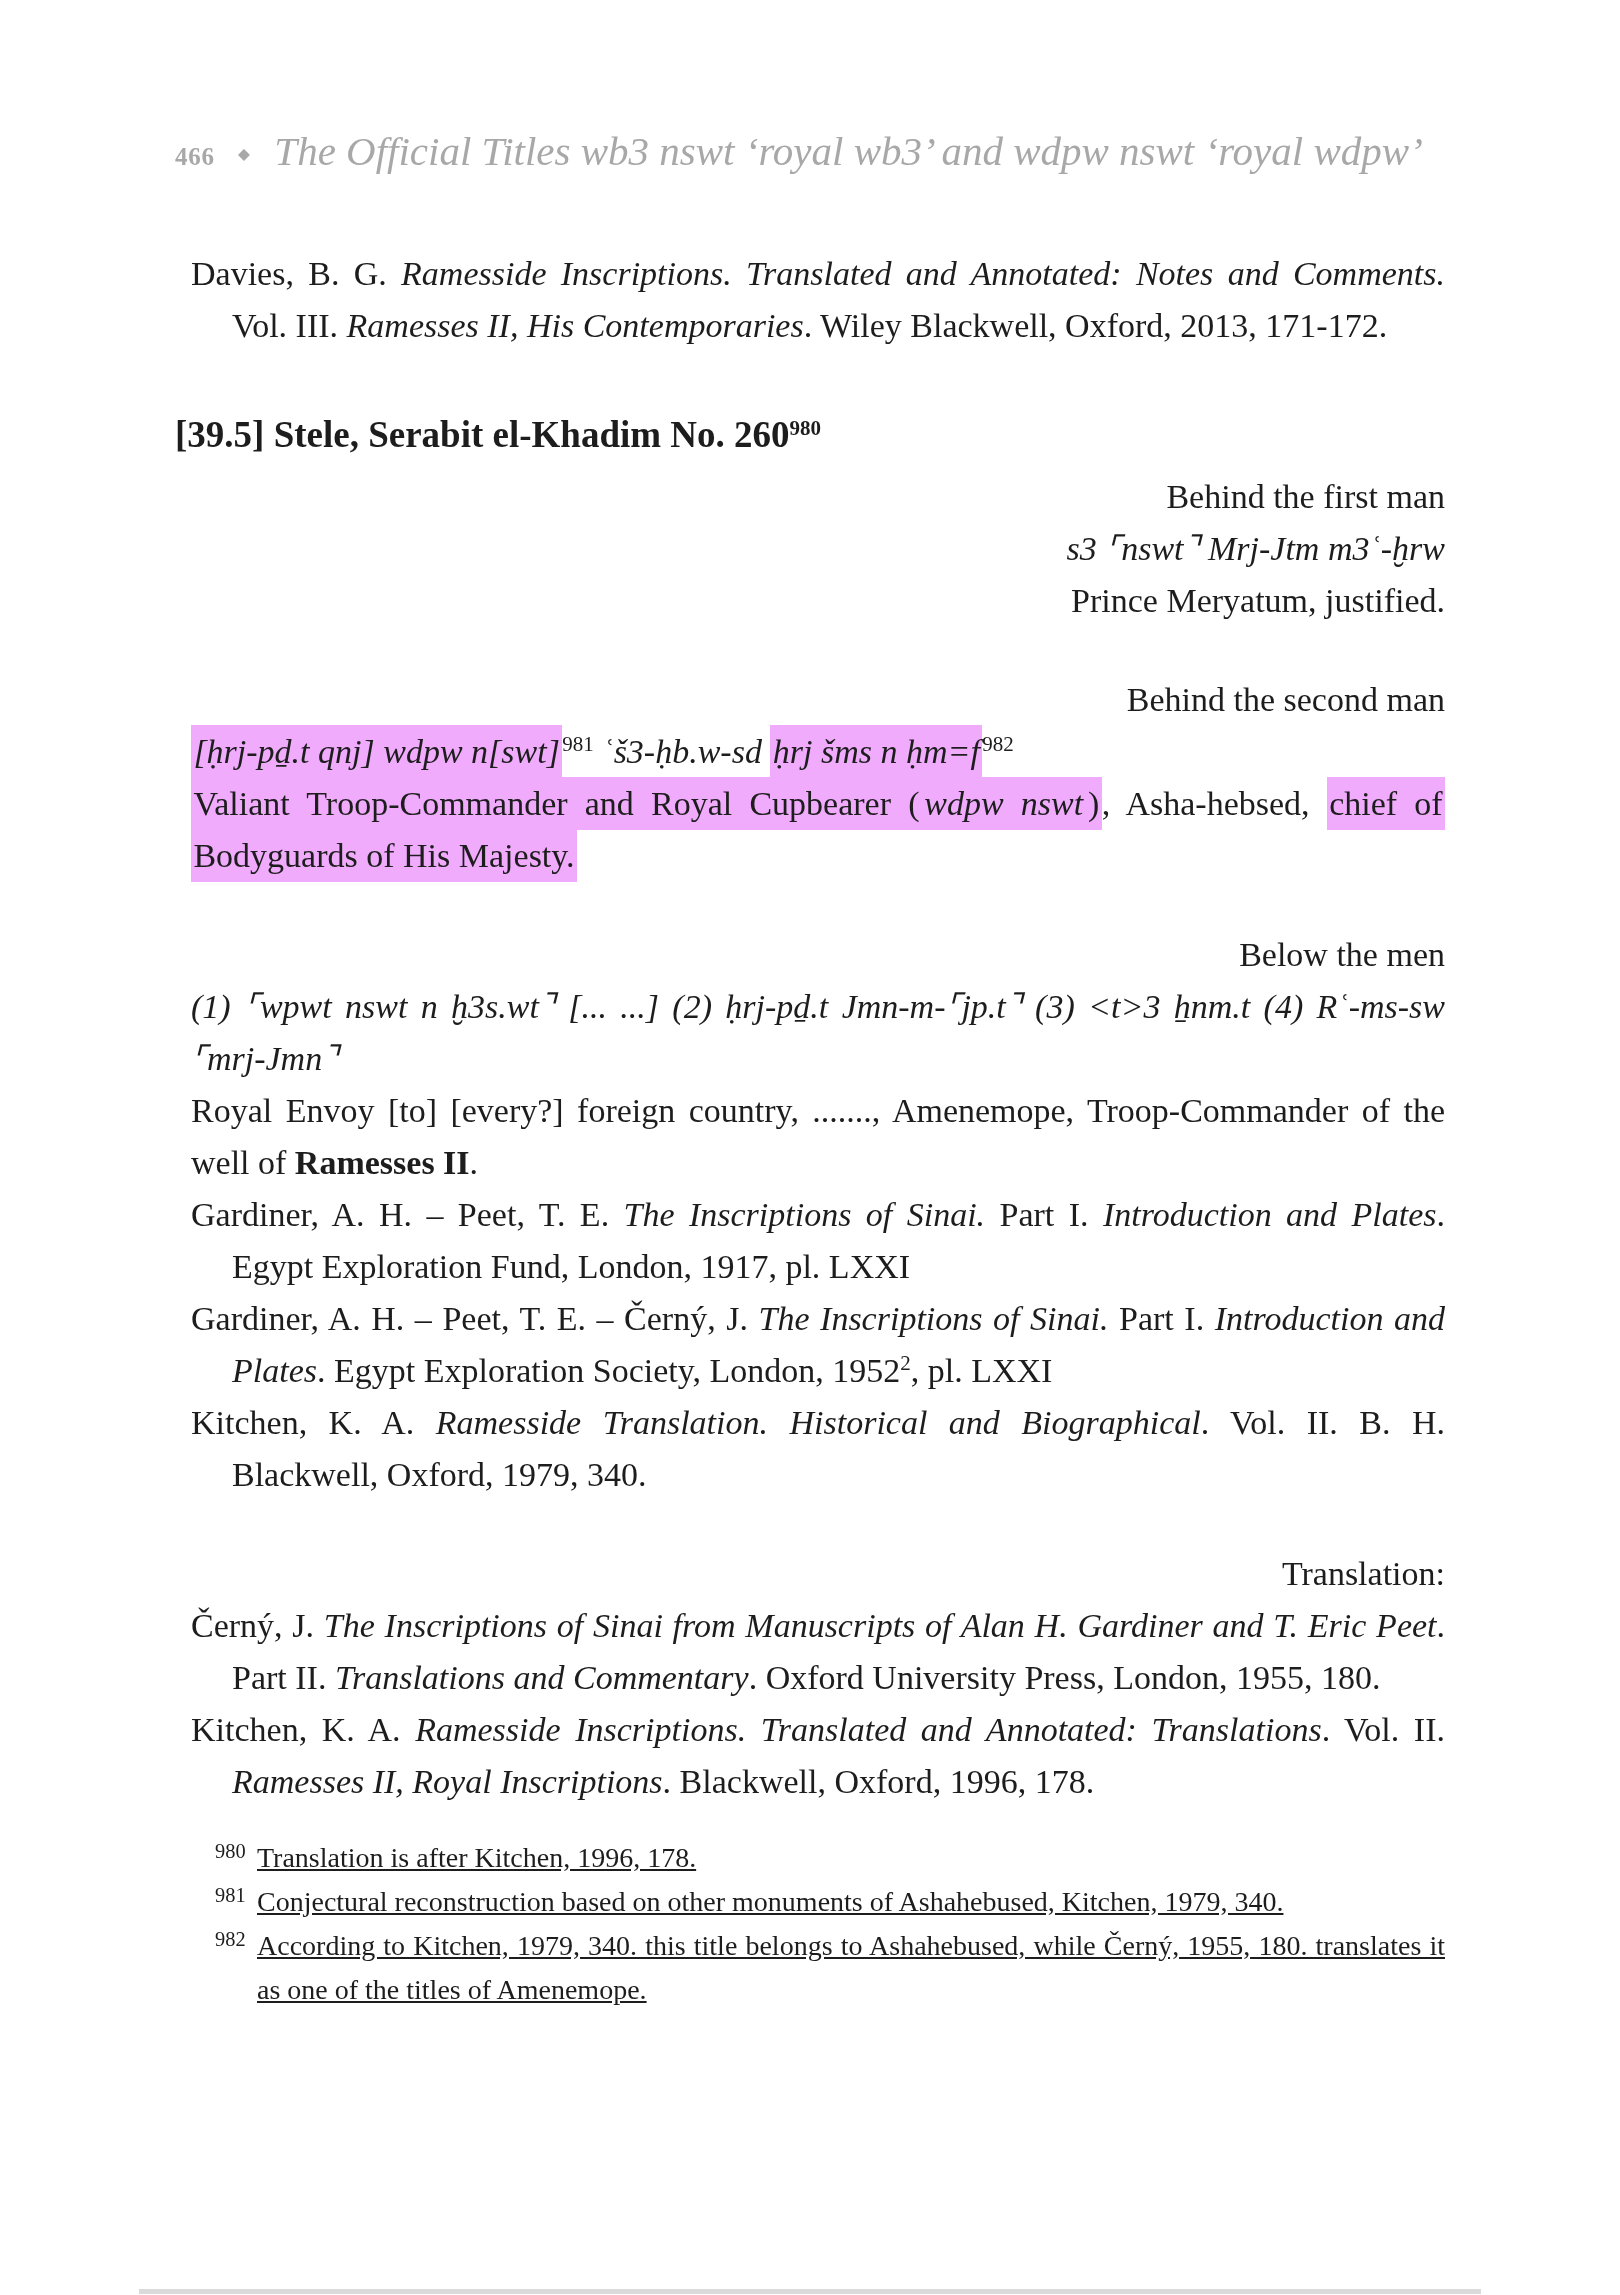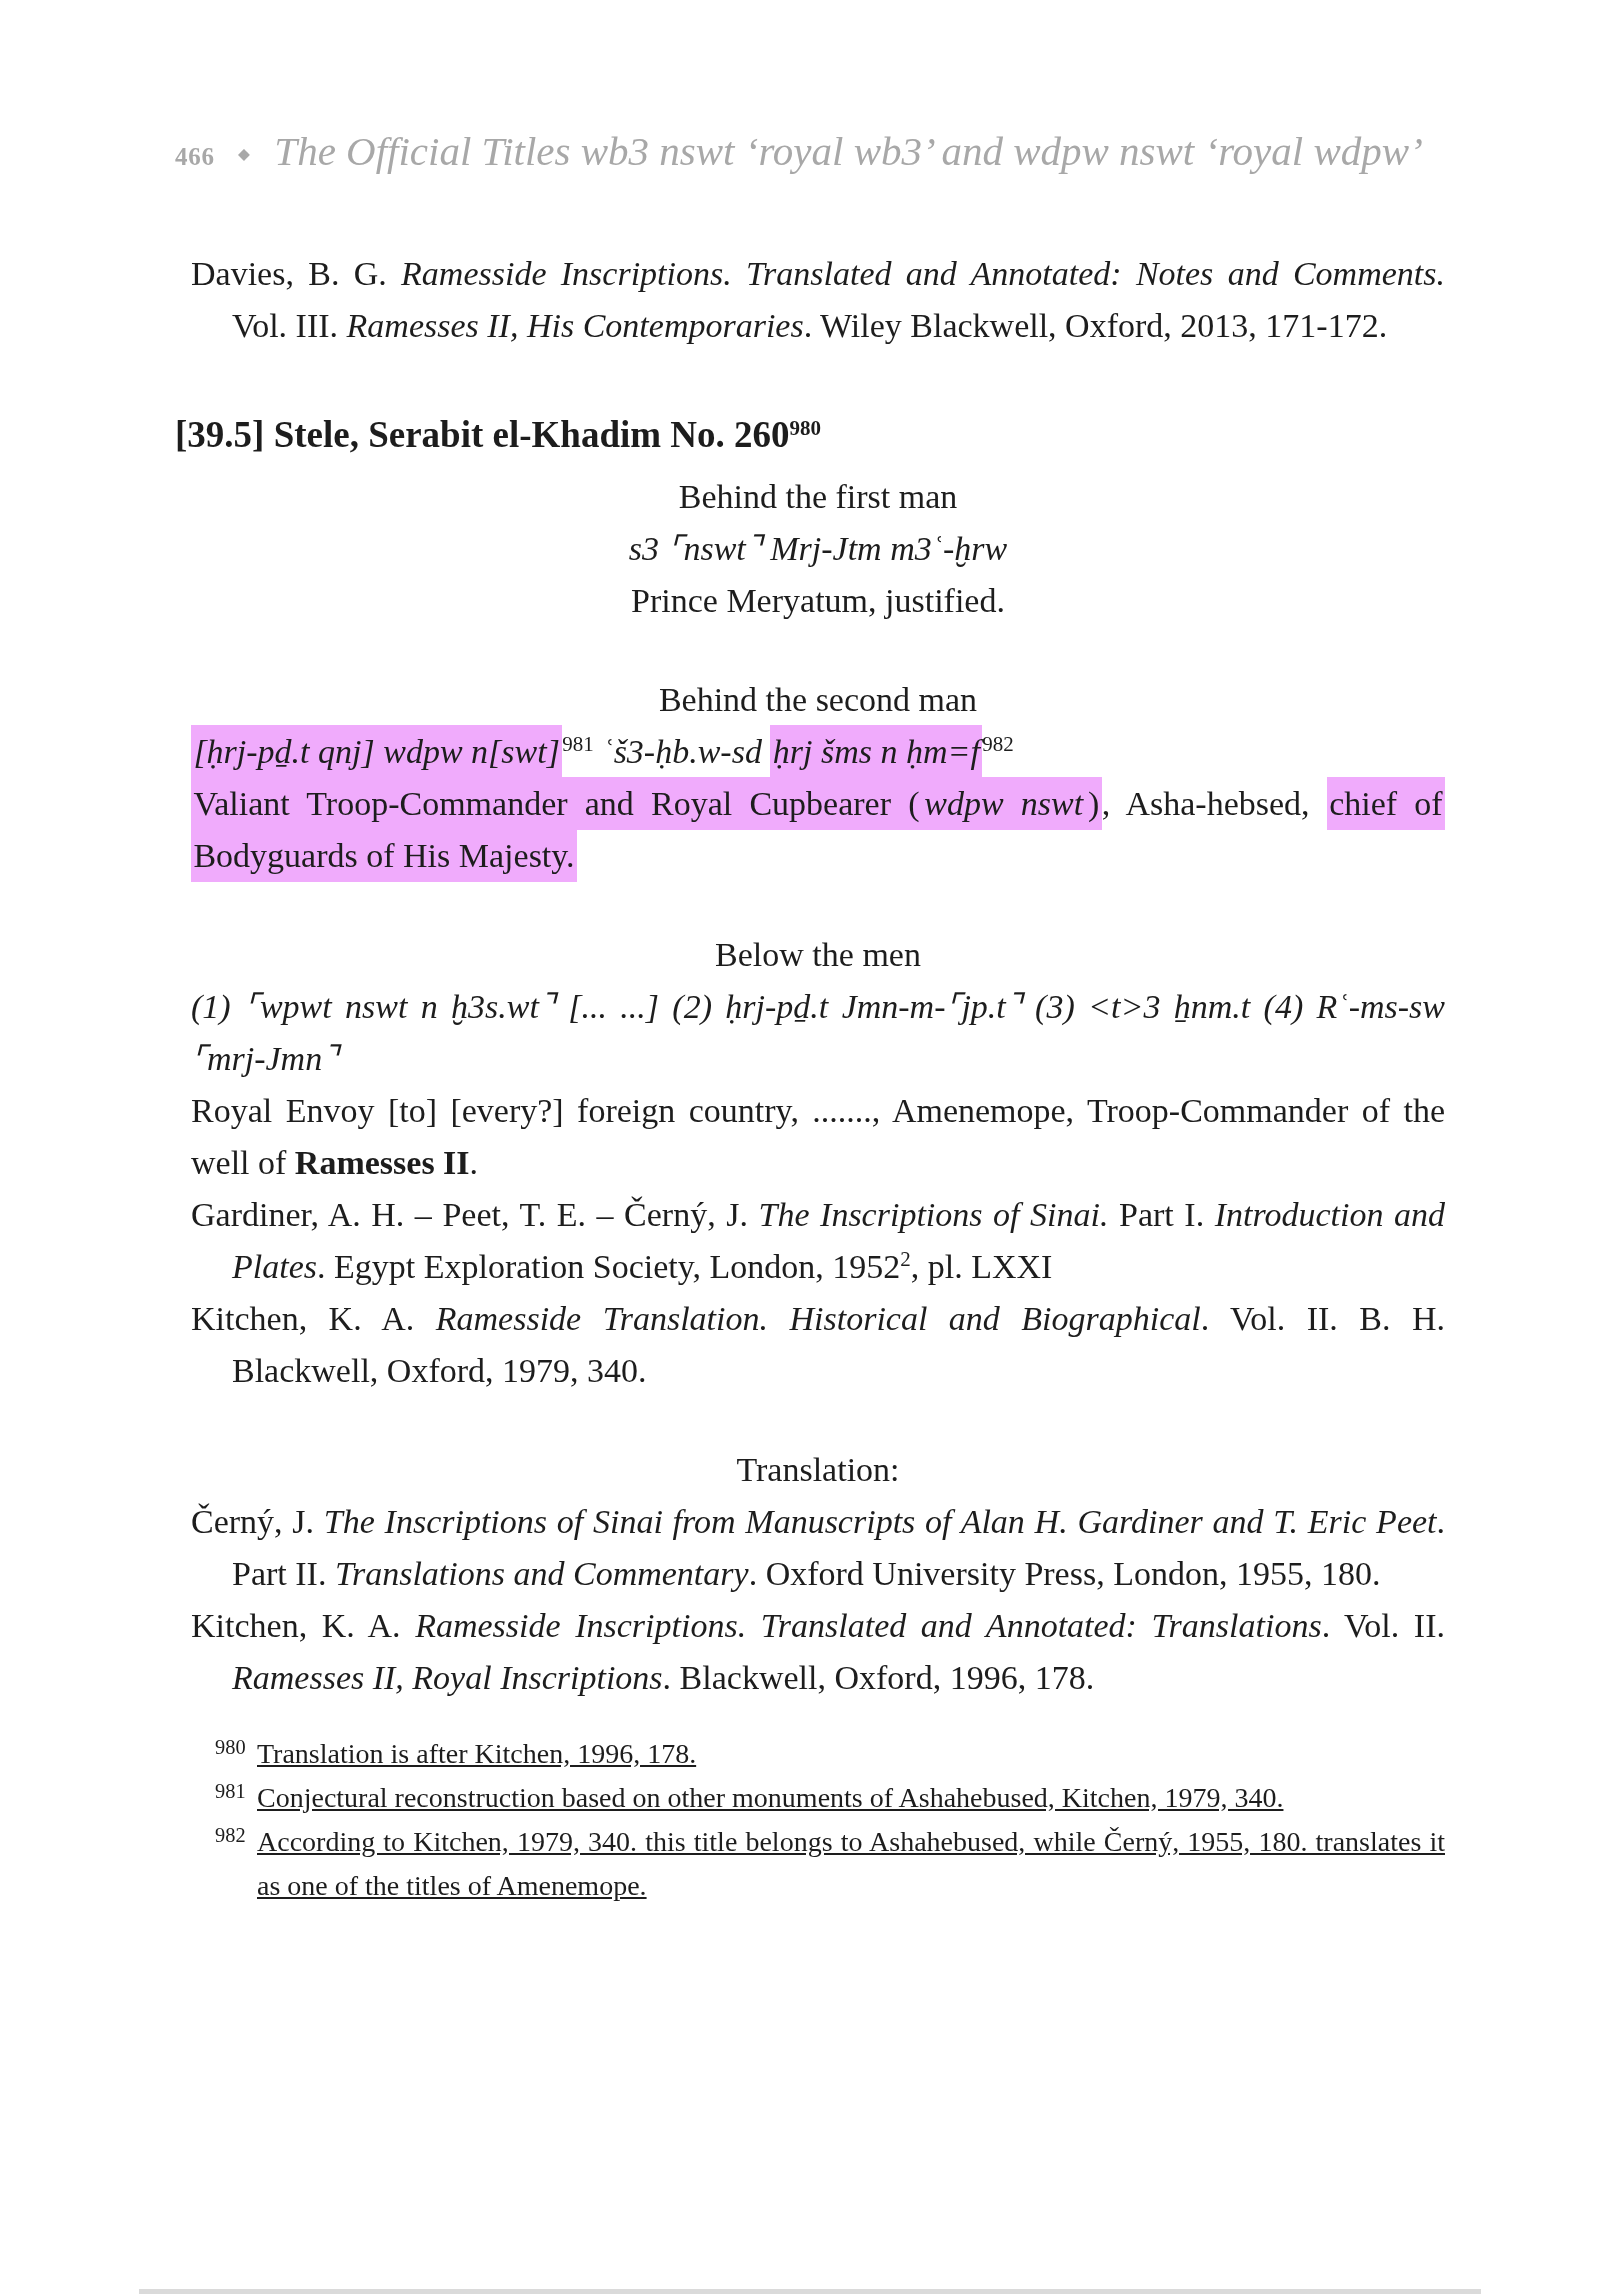--- a/index.html
+++ b/index.html
@@ -25,21 +25,21 @@
   .runtitle{font-style:italic;font-size:41px;}
 
   
   p{margin:0;}
   .body-par{
     font-size:34px;line-height:52px;text-align:justify;margin-left:16px;
   }
   .bib{
     padding-left:41px;text-indent:-41px;
   }
-  .caption{text-align:center;}
+  .caption{text-align:right;}
   .i{font-style:italic;}
   .b{font-weight:bold;}
   .sup{
     font-size:21px;font-style:normal;line-height:0;
     position:relative;top:-0.55em;
   }
   h2.entry-heading{
     margin:57px 0 9.8px 0;
     font-size:37px;line-height:52px;font-weight:bold;
   }
@@ -84,20 +84,21 @@
     <p class="body-par caption">Prince Meryatum, justified.</p>
 
     <p class="body-par caption gap">Behind the second man</p>
     <p class="body-par"><span class="i hl">[ḥrj-pḏ.t qnj] wdpw n[swt]</span><span class="sup">981</span><span class="i"> ʿš3-ḥb.w-sd </span><span class="i hl">ḥrj šms n ḥm=f</span><span class="sup">982</span></p>
     <p class="body-par"><span class="hl">Valiant Troop-Commander and Royal Cupbearer (</span><span class="hl i">wdpw nswt</span><span class="hl">)</span><span>, Asha-hebsed, </span><span class="hl">chief of Bodyguards of His Majesty.</span></p>
 
     <p class="body-par caption gap">Below the men</p>
     <p class="body-par i">(1) ⌜wpwt nswt n ḫ3s.wt⌝ [... ...] (2) ḥrj-pḏ.t Jmn-m-⌜jp.t⌝ (3) &lt;t&gt;3 ẖnm.t (4) Rʿ-ms-sw ⌜mrj-Jmn⌝</p>
     <p class="body-par"><span>Royal Envoy [to] [every?] foreign country, ......., Amenemope, Troop-Commander of the well of </span><span class="b">Ramesses II</span><span>.</span></p>
 
+    <p class="body-par bib"><span>Gardiner, A. H. – Peet, T. E. </span><span class="i">The Inscriptions of Sinai.</span><span> Part I. </span><span class="i">Introduction and Plates</span><span>. Egypt Exploration Fund, London, 1917, pl. LXXI</span></p>
     <p class="body-par bib"><span>Gardiner, A. H. – Peet, T. E. – Černý, J. </span><span class="i">The Inscriptions of Sinai.</span><span> Part I. </span><span class="i">Introduction and Plates</span><span>. Egypt Exploration Society, London, 1952</span><span class="sup">2</span><span>, pl. LXXI</span></p>
     <p class="body-par bib"><span>Kitchen, K. A. </span><span class="i">Ramesside Translation. Historical and Biographical</span><span>. Vol. II. B. H. Blackwell, Oxford, 1979, 340.</span></p>
 
     <p class="body-par caption gap">Translation:</p>
     <p class="body-par bib"><span>Černý, J. </span><span class="i">The Inscriptions of Sinai from Manuscripts of Alan H. Gardiner and T. Eric Peet</span><span>. Part II. </span><span class="i">Translations and Commentary</span><span>. Oxford University Press, London, 1955, 180.</span></p>
     <p class="body-par bib"><span>Kitchen, K. A. </span><span class="i">Ramesside Inscriptions. Translated and Annotated: Translations</span><span>. Vol. II. </span><span class="i">Ramesses II, Royal Inscriptions</span><span>. Blackwell, Oxford, 1996, 178.</span></p>
 
     <div class="footnotes">
       <p class="footnote"><span class="fn-num">980</span><span>Translation is after Kitchen, 1996, 178.</span></p>
       <p class="footnote"><span class="fn-num">981</span><span>Conjectural reconstruction based on other monuments of Ashahebused, Kitchen, 1979, 340.</span></p>

